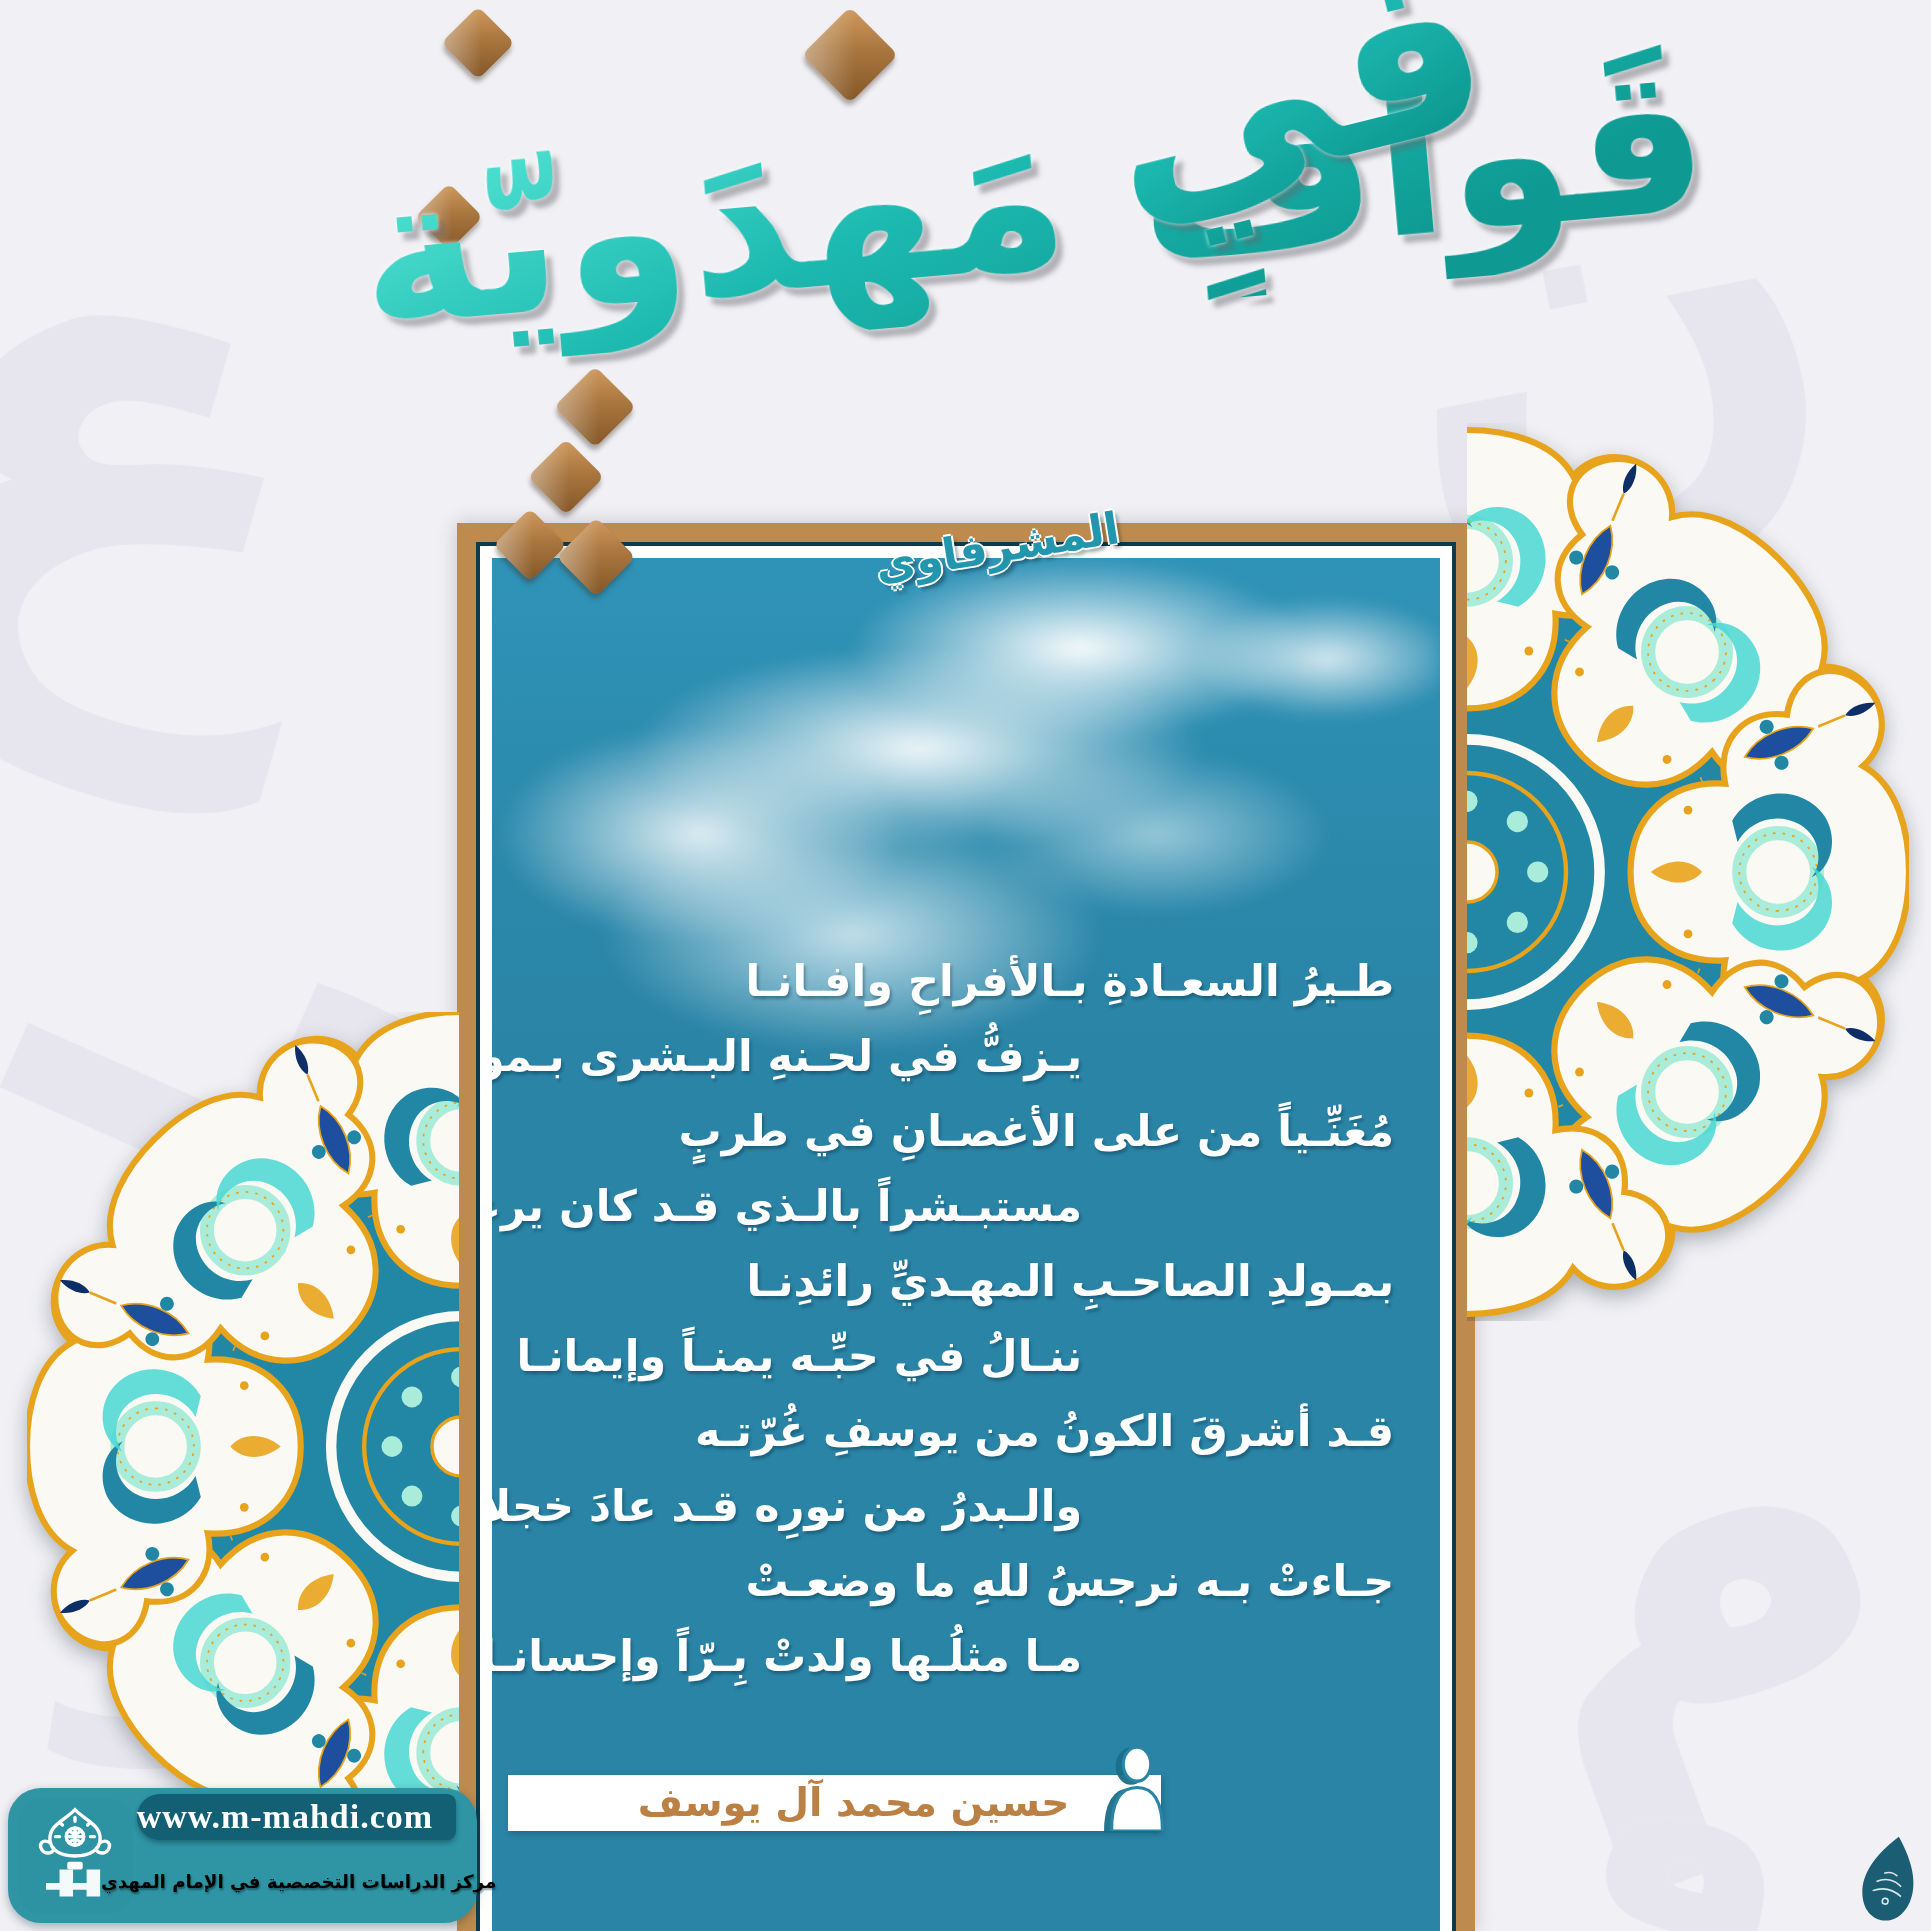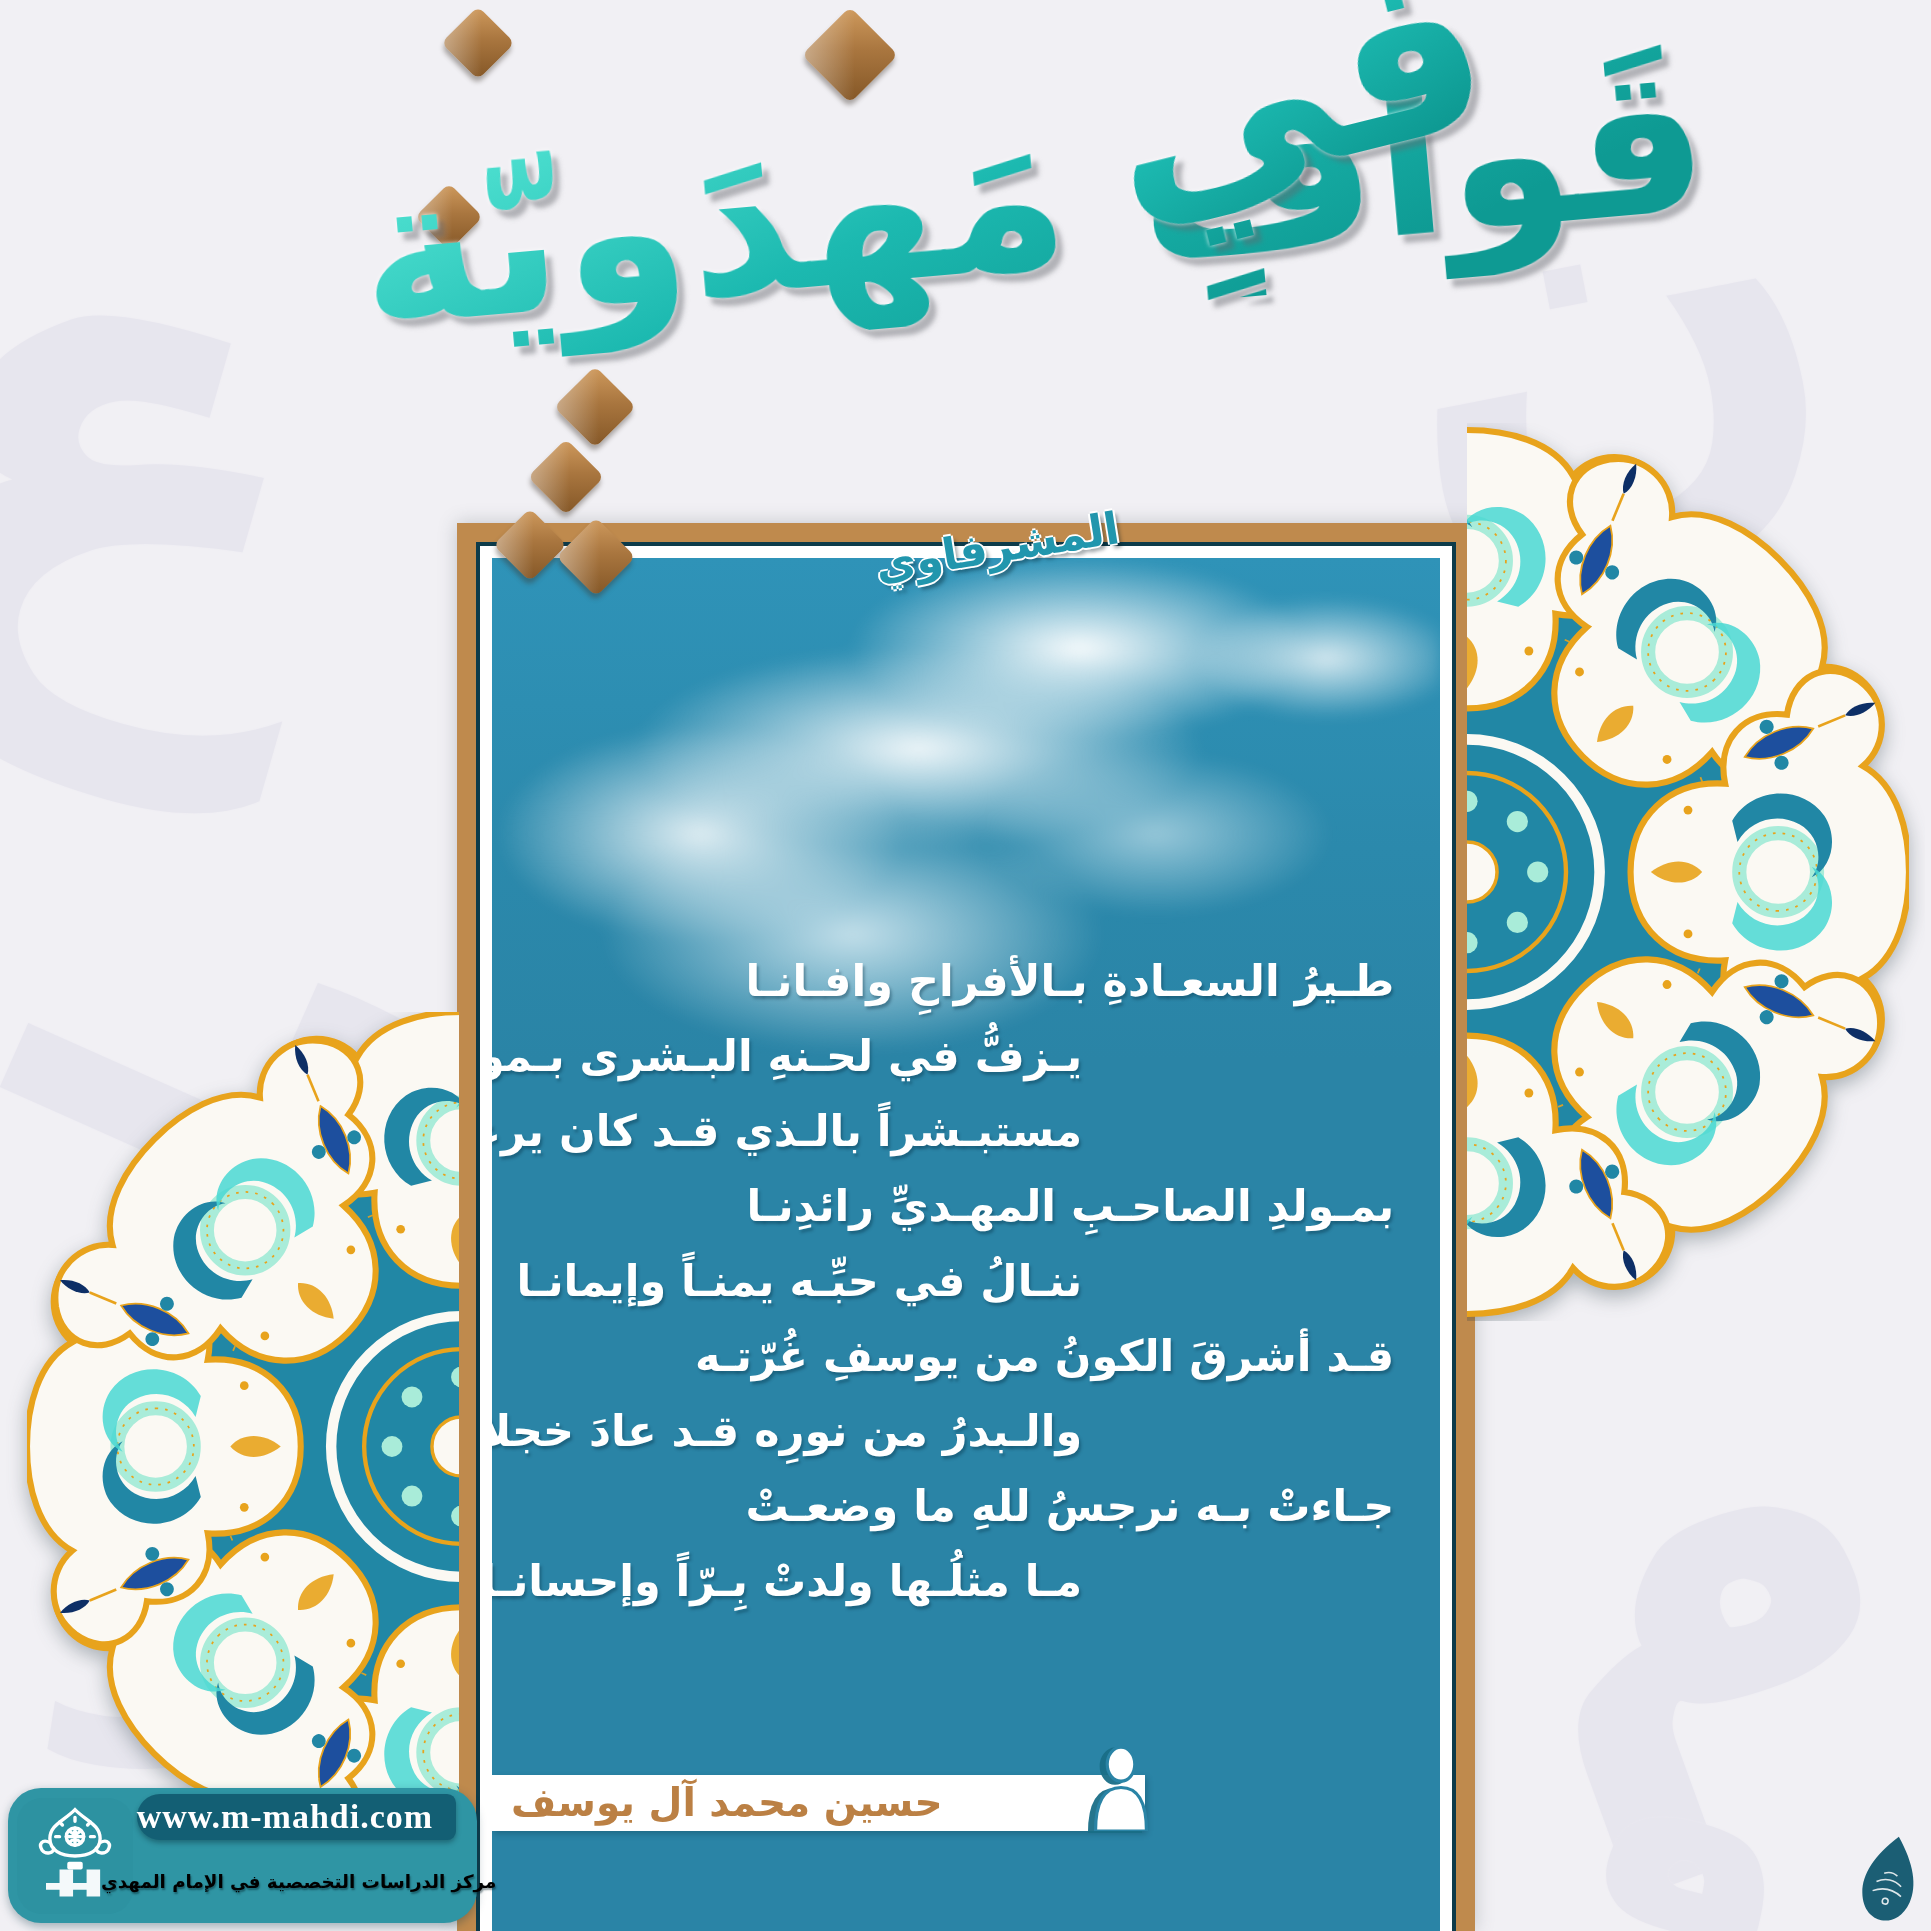--- a/index.html
+++ b/index.html
@@ -44,22 +44,22 @@
   .poem .line{
     height:75px;display:flex;align-items:center;white-space:nowrap;
     text-shadow:1.9px 2.9px 2.9px rgba(0,40,60,.35);
   }
   .poem .hemi-a{justify-content:flex-start;padding-right:46px;}   
   .poem .hemi-b{justify-content:flex-end;padding-left:0;margin-left:auto;margin-right:222px;} 
   .poem .hemi-b{margin:0;justify-content:flex-start;padding-right:0;padding-left:0;align-self:flex-start;margin-right:39px;margin-left:auto;}
   .poem .hemi-b{align-self:auto;justify-content:flex-start;padding-right:319px;}
   
   .author-bar{
-    position:absolute;left:0;top:1217px;width:653px;height:56px;background:#ffffff;
-    display:flex;align-items:center;justify-content:flex-end;
+    position:absolute;left:16px;top:1217px;width:653px;height:56px;background:#ffffff;
+    display:flex;align-items:center;justify-content:center;
     box-shadow:1.9px 2.9px 5.8px rgba(0,30,45,.25);
   }
   .author-name{
     color:#bb8044;font-weight:bold;font-size:39px;direction:rtl;white-space:nowrap;
     transform:translateX(19.3px);
   }
   .person-badge{position:absolute;left:597px;bottom:0;width:64px;height:87px;
     filter:drop-shadow(-5.8px 2.9px 0 rgba(25,110,135,.95));}
   
   .title-wrap{position:absolute;left:328px;top:-39px;width:1236px;height:579px;z-index:4;pointer-events:none;}
@@ -240,20 +240,21 @@
 
   <div class="panel">
     <div class="panel-dark">
       <div class="panel-white">
         <div class="panel-inner">
           <div class="clouds"></div>
 
           <div class="poem">
             <div class="line hemi-a">طـيرُ السعـادةِ بـالأفراحِ وافـانـا</div>
             <div class="line hemi-b">يـزفُّ في لحـنهِ البـشرى بـمولانا</div>
+            <div class="line hemi-a">مُغَنِّـياً من على الأغصـانِ في طربٍ</div>
             <div class="line hemi-b">مستبـشراً بالـذي قـد كان يرعانـا</div>
             <div class="line hemi-a">بمـولدِ الصاحـبِ المهـديِّ رائدِنـا</div>
             <div class="line hemi-b">ننـالُ في حبِّـه يمنـاً وإيمانـا</div>
             <div class="line hemi-a">قـد أشرقَ الكونُ من يوسفِ غُرّتـه</div>
             <div class="line hemi-b">والـبدرُ من نورِه قـد عادَ خجلانا</div>
             <div class="line hemi-a">جـاءتْ بـه نرجسُ للهِ ما وضعـتْ</div>
             <div class="line hemi-b">مـا مثلُـها ولدتْ بِـرّاً وإحسانـا</div>
           </div>
 
           <div class="author-bar">

